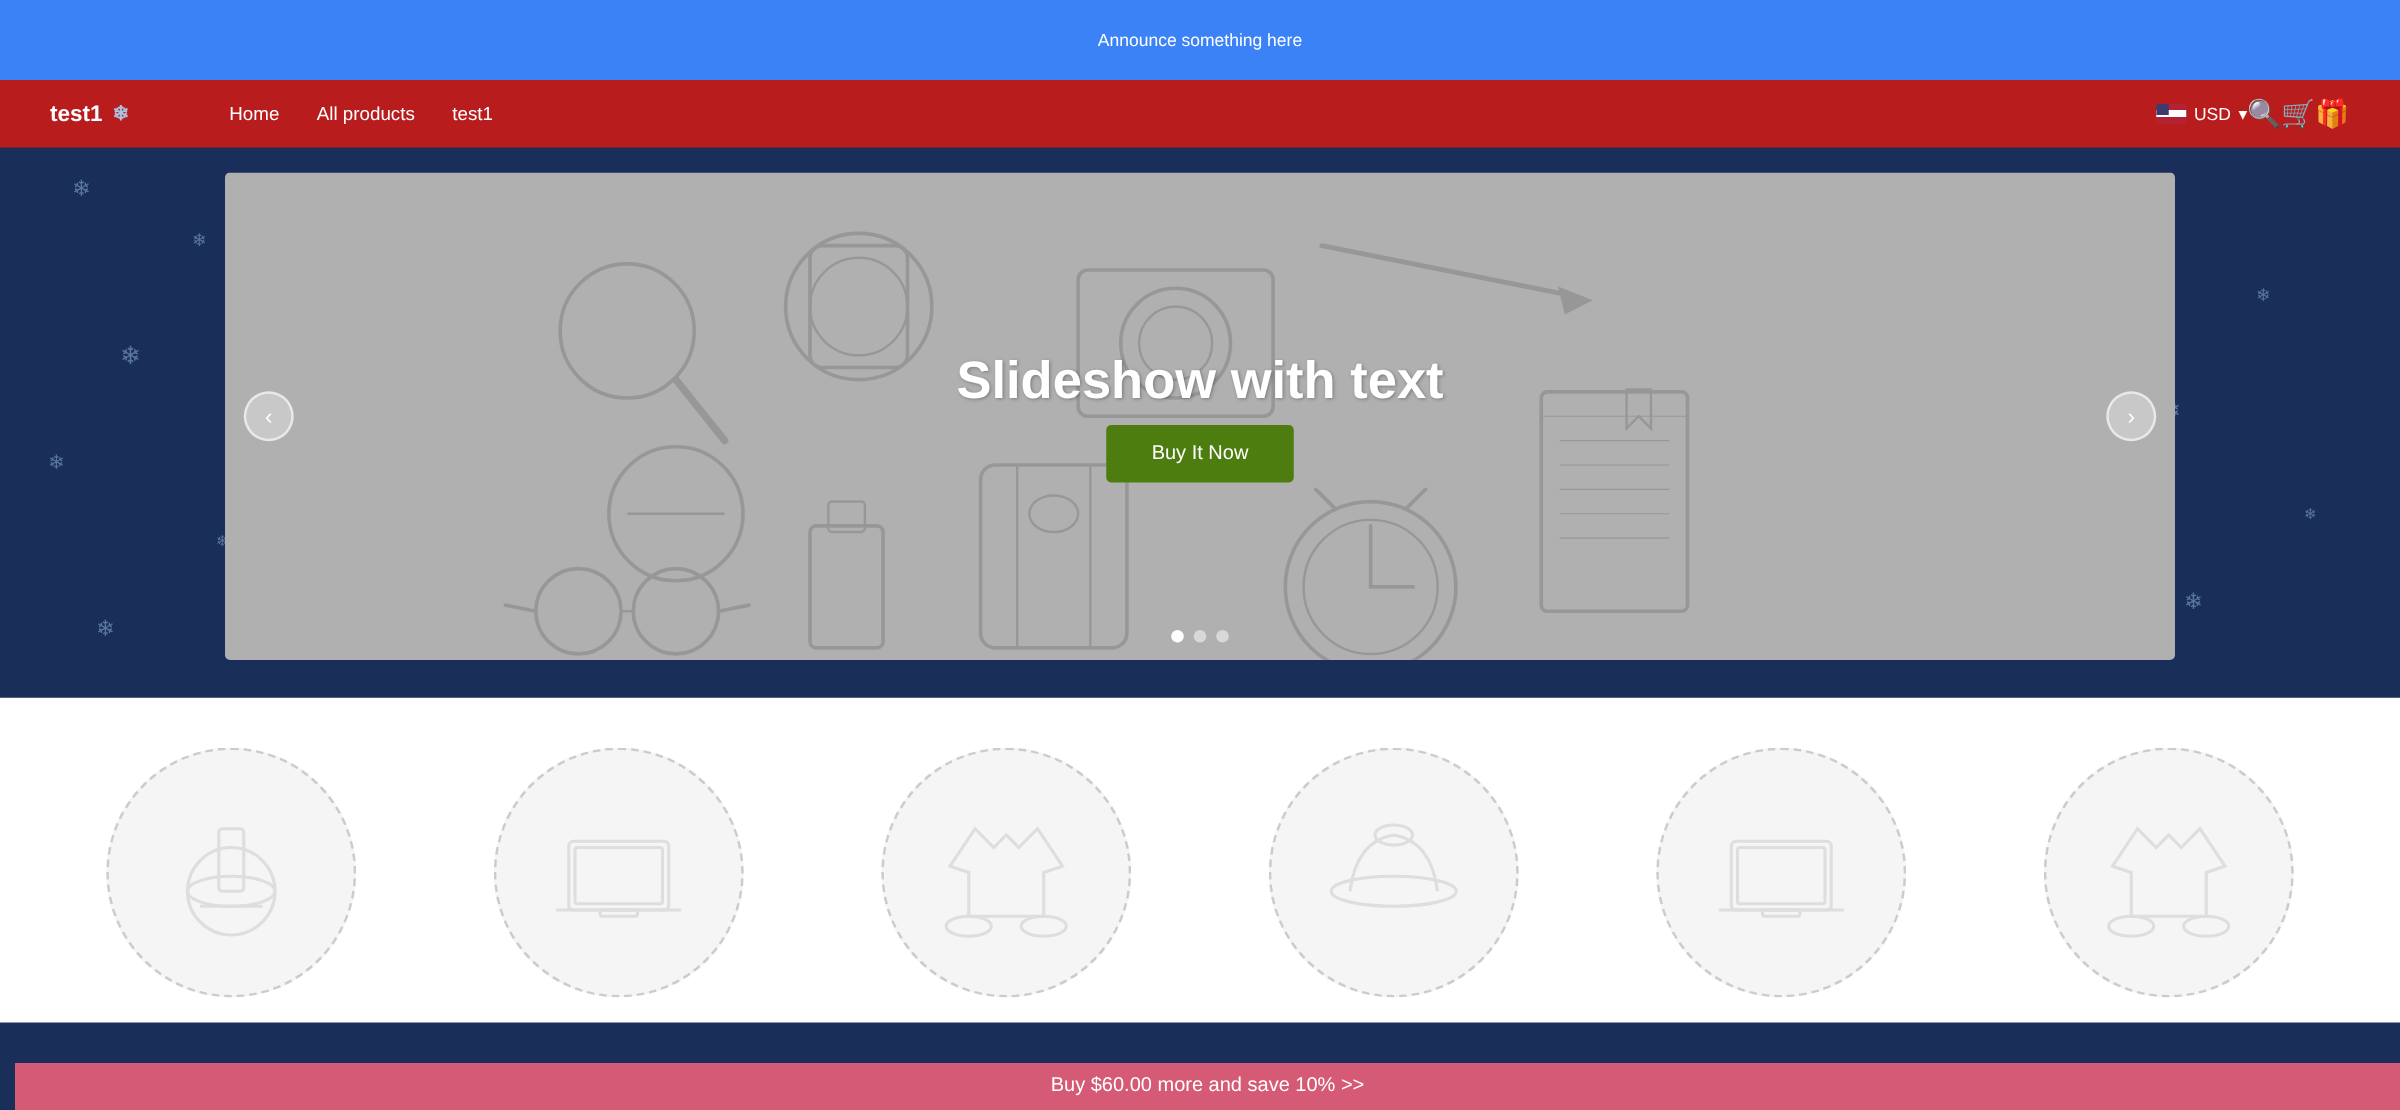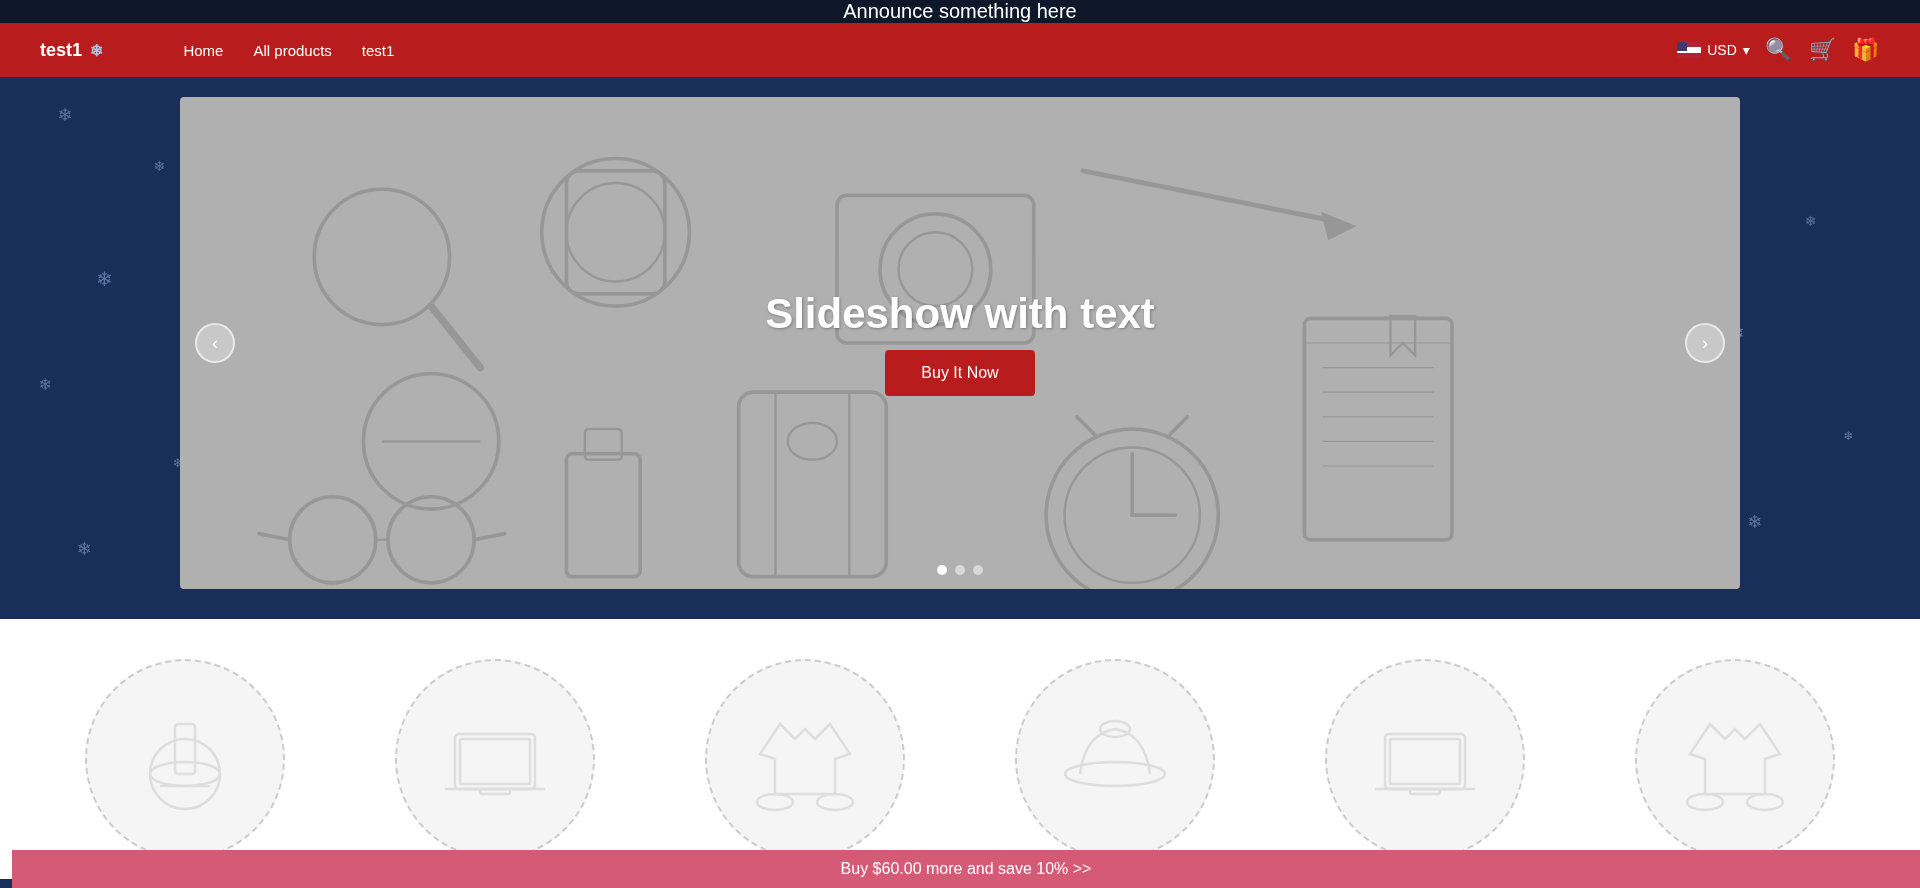--- a/index.html
+++ b/index.html
@@ -1,24 +1,24 @@
 <!DOCTYPE html>
 <html><head>
   <meta charset="utf-8">
   <style>
     * { margin: 0; padding: 0; box-sizing: border-box; }
     body { font-family: Arial, sans-serif; background: #1a2e5a; width: 1920px; min-height: 888px; overflow-x: hidden; }
 
     
     .announcement-bar {
-      background: #0f172a;
+      background: #3b82f6;
       color: white;
       text-align: center;
-      padding: 0;
-      font-size: 20px;
+      padding: 24px;
+      font-size: 14px;
       width: 100%;
     }
 
     
     .header {
       background: #b91c1c;
       display: flex;
       align-items: center;
       padding: 14px 40px;
       position: relative;
@@ -44,21 +44,20 @@
     .header-nav a {
       color: white;
       text-decoration: none;
       font-size: 15px;
       text-align: center;
     }
     .header-actions {
       margin-left: auto;
       display: flex;
       align-items: center;
-      gap: 16px;
     }
     .currency-selector {
       display: flex;
       align-items: center;
       gap: 6px;
       color: white;
       font-size: 14px;
       cursor: pointer;
     }
     .flag-icon {
@@ -101,21 +100,21 @@
 
     
     .slideshow-container {
       position: relative;
       margin: 0 180px;
       border-radius: 4px;
       overflow: hidden;
     }
     .slideshow {
       background: #b0b0b0;
-      height: 492px;
+      height: 390px;
       display: flex;
       align-items: center;
       justify-content: center;
       position: relative;
     }
     .slideshow-bg-icons {
       position: absolute;
       inset: 0;
       display: flex;
       align-items: center;
@@ -137,21 +136,21 @@
       font-weight: bold;
       margin-bottom: 12px;
       text-shadow: 1px 1px 3px rgba(0,0,0,0.3);
     }
     .slideshow-subtitle {
       font-size: 16px;
       margin-bottom: 24px;
       text-shadow: 1px 1px 2px rgba(0,0,0,0.3);
     }
     .btn-buy {
-      background: #b91c1c;
+      background: #4d7c0f;
       color: white;
       border: none;
       padding: 14px 36px;
       font-size: 16px;
       border-radius: 4px;
       cursor: pointer;
       font-weight: 500;
     }
 
     .slide-prev, .slide-next {

